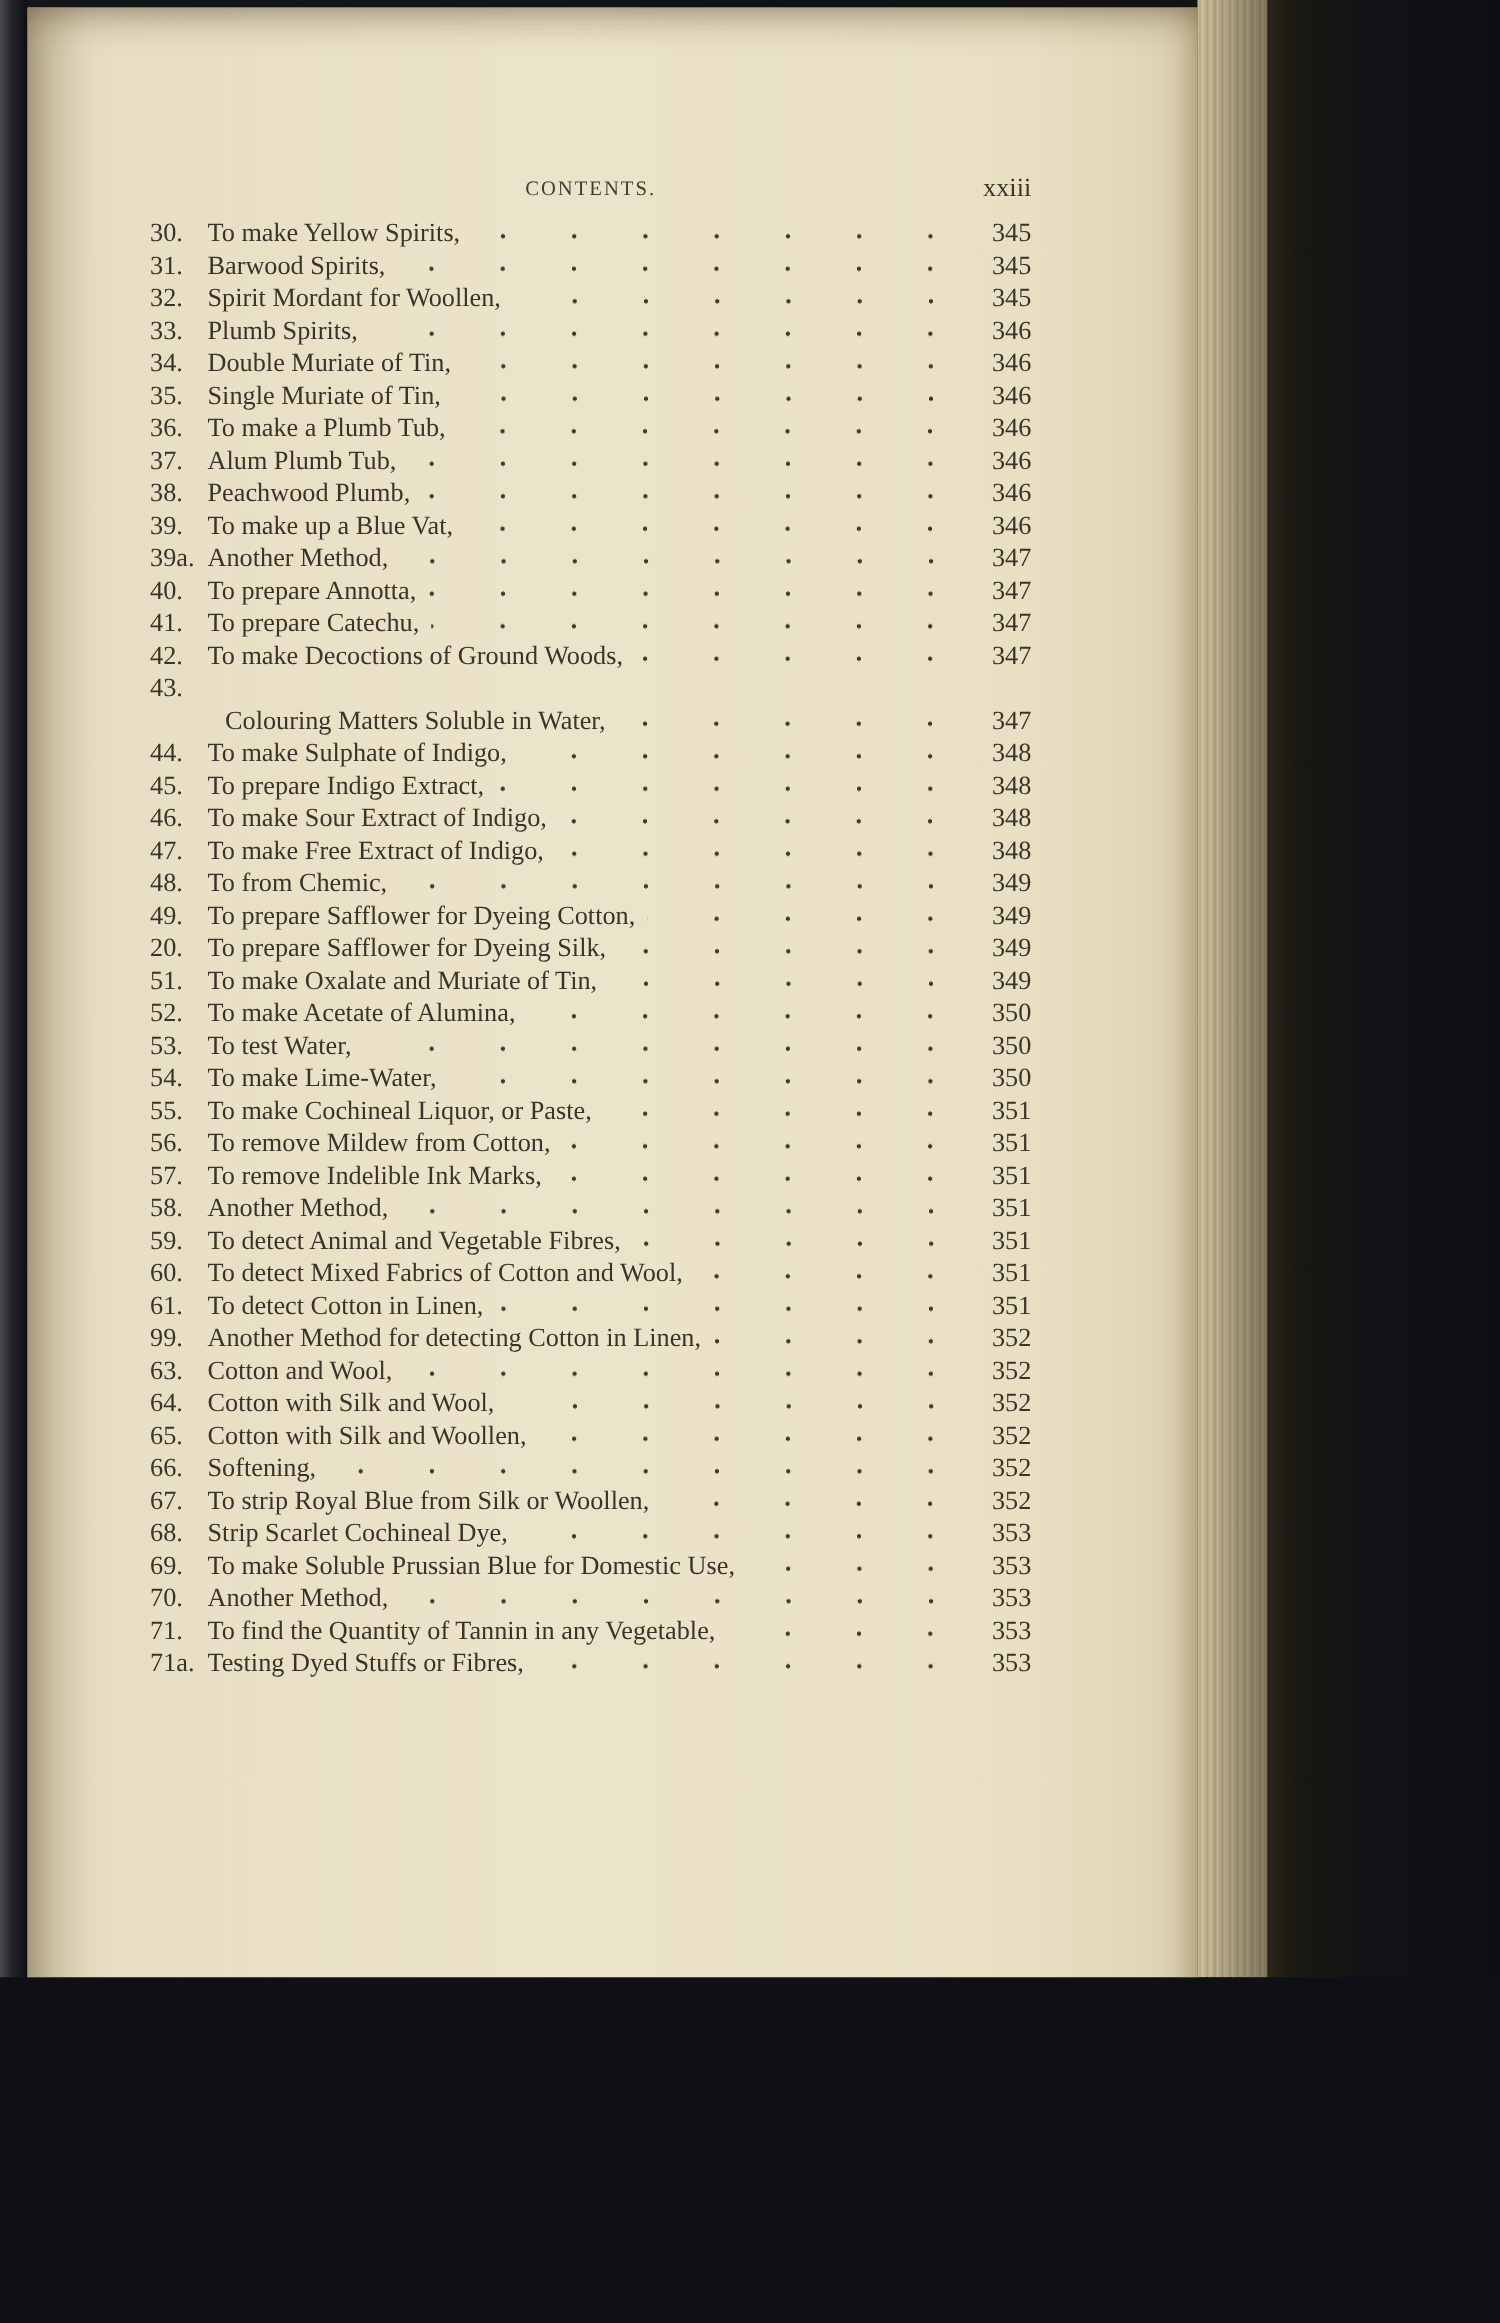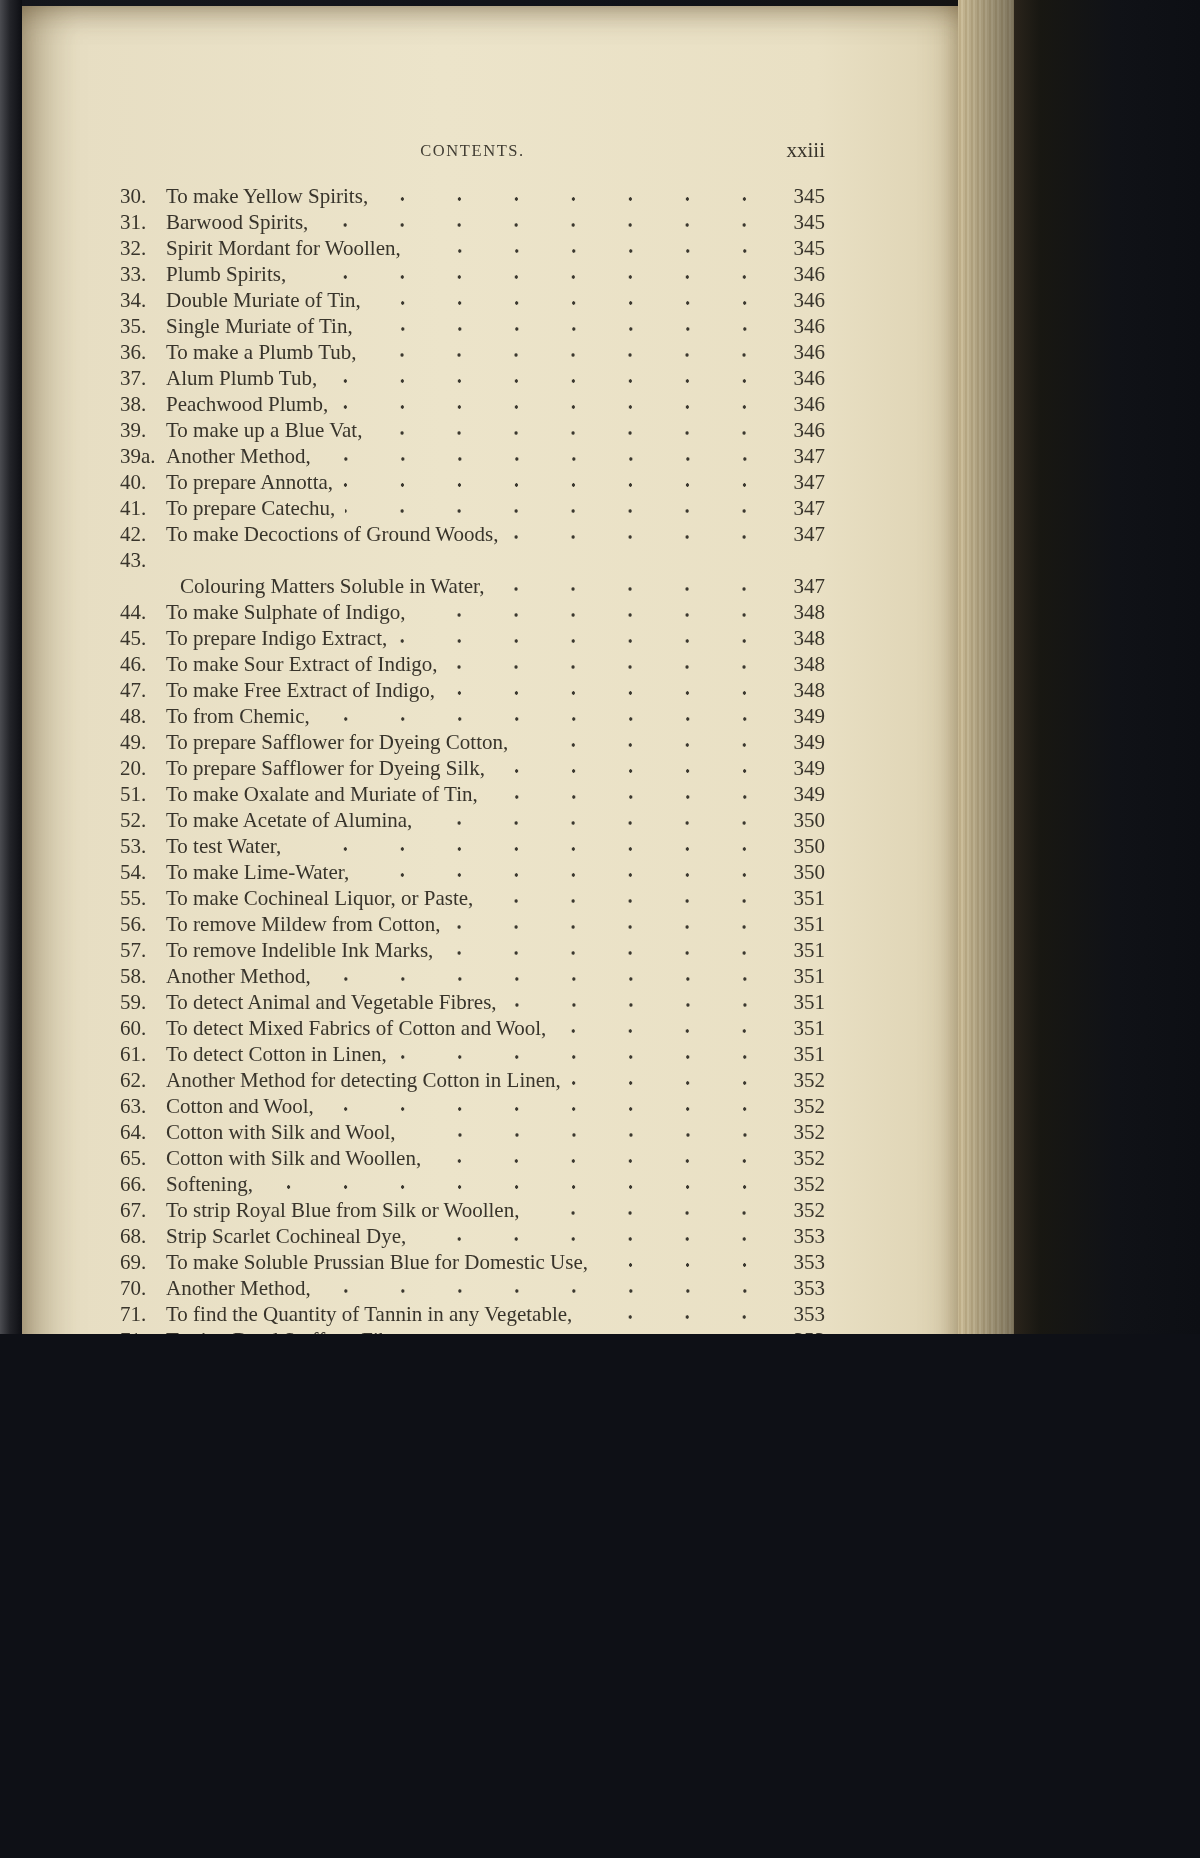--- a/index.html
+++ b/index.html
@@ -1,18 +1,18 @@
 <!DOCTYPE html>
 <html><head>
 <meta charset="utf-8">
 <style>
   html,body{margin:0;padding:0;background:#0e1016;}
   .scene{
     position:relative;
-    width:1200px;height:1334px;
+    width:1200px;height:1582px;
     overflow:hidden;
     background:linear-gradient(90deg,#15161c 0%,#101218 55%,#17140f 100%);
     font-family:"Liberation Serif","DejaVu Serif",serif;
   }
   .cover-left{
     position:absolute;left:0;top:0;width:22px;height:100%;
     background:linear-gradient(90deg,#4a4b50 0%,#232429 45%,#0d0e13 100%);
   }
   .paper{
     position:absolute;left:22px;top:6px;width:936px;height:1842px;
@@ -44,21 +44,21 @@
     font-size:16.5px;letter-spacing:1.6px;color:#413d33;
   }
   .folio{
     position:absolute;right:0;top:0;
     font-size:21px;color:#38342b;
   }
   .page-label{
     text-align:right;font-size:12.5px;letter-spacing:.8px;
     color:#474338;margin-top:15px;height:16px;
   }
-  .toc{margin-top:17px;}
+  .toc{margin-top:7px;}
   .row{
     display:flex;align-items:flex-end;
     font-size:21px;line-height:26px;white-space:nowrap;
   }
   .num{flex:none;width:46px;}
   .title{flex:none;}
   .title.cont{margin-left:14px;}
   .leader{
     flex:1;height:12px;margin:0 8px 4px 10px;min-width:12px;
     background-image:radial-gradient(circle,#3b382f 1.5px,rgba(0,0,0,0) 1.9px);
@@ -279,21 +279,21 @@
             <span class="leader"></span>
             <span class="pg">351</span>
           </div>
           <div class="row">
             <span class="num">61.</span>
             <span class="title">To detect Cotton in Linen,</span>
             <span class="leader"></span>
             <span class="pg">351</span>
           </div>
           <div class="row">
-            <span class="num">62.</span>
+            <span class="num">99.</span>
             <span class="title">Another Method for detecting Cotton in Linen,</span>
             <span class="leader"></span>
             <span class="pg">352</span>
           </div>
           <div class="row">
             <span class="num">63.</span>
             <span class="title">Cotton and Wool,</span>
             <span class="leader"></span>
             <span class="pg">352</span>
           </div>

